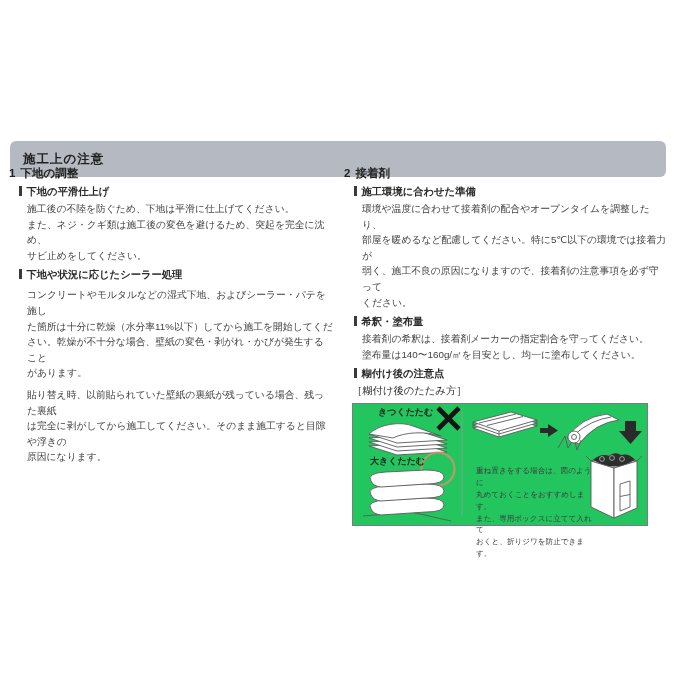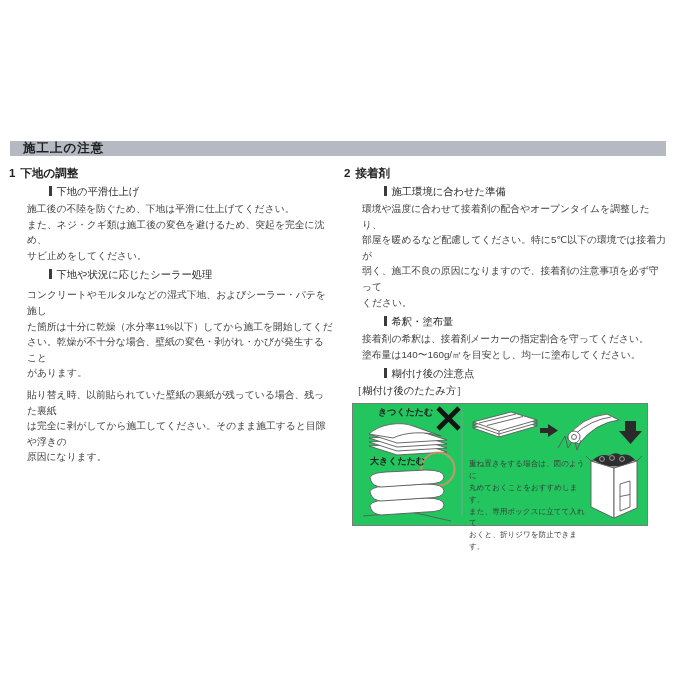--- a/index.html
+++ b/index.html
@@ -2,51 +2,51 @@
 <html><head>
 <meta charset="utf-8">
 <style>
   html,body{margin:0;padding:0;}
   body{
     width:680px;height:680px;position:relative;background:#ffffff;
     font-family:"Liberation Sans","DejaVu Sans",sans-serif;
     -webkit-font-smoothing:antialiased;color:#3f3f3f;overflow:hidden;
   }
   .titlebar{
-    position:absolute;left:10px;top:141px;width:656px;height:15px;
-    background:#b5bac2;display:flex;align-items:center;
+    position:absolute;left:10px;top:141px;width:656px;height:36px;
+    background:#b5bac2;display:flex;align-items:center;border-radius:6px;
   }
   .titlebar .ttl{
     padding-left:13px;font-size:12.5px;font-weight:700;color:#1f1f1f;letter-spacing:1px;
   }
   .col{position:absolute;top:167px;}
   .col.left{left:9px;width:332px;}
   .col.right{left:344px;width:330px;}
   .sec-head{font-size:11.5px;font-weight:700;color:#222;line-height:13px;display:flex;gap:5px;}
   .sub{margin-top:6px;padding-left:10px;}
-  .subhead{font-size:10.3px;font-weight:400;color:#2a2a2a;line-height:12px;margin-left:30px;}
+  .subhead{font-size:10.3px;font-weight:700;color:#2a2a2a;line-height:12px;}
   .subhead::before{
     content:"";display:inline-block;width:2.5px;height:10px;background:#3a3a3a;
     margin-right:5px;vertical-align:-1px;
   }
   .body{
     margin:3px 8px 0;font-size:9.8px;line-height:15.6px;color:#414141;
     white-space:pre-line;letter-spacing:0;
   }
   .fig-caption{margin-top:4px;padding-left:8px;font-size:10.3px;font-weight:400;color:#2a2a2a;line-height:13px;}
   .fig-box{
     position:relative;margin:6px 0 0 8px;width:294px;height:121px;
     border:1px solid #7b7b7b;background:#22c55e;
   }
   .fig-art{position:absolute;left:0;top:0;}
   .fig-lbl{position:absolute;font-size:9px;font-weight:700;color:#222;line-height:10px;}
   .fig-lbl.bad{left:25px;top:3px;}
   .fig-lbl.good{left:17px;top:52px;}
   .fig-note{
-    position:absolute;left:115px;top:53px;width:120px;margin:1px;
+    position:absolute;left:115px;top:53px;width:120px;margin:8px;
     font-size:7.6px;line-height:11.8px;color:#3c3c3c;white-space:pre-line;
   }
 </style>
 </head>
 <body>
 
 <div class="titlebar">
   <span class="ttl">施工上の注意</span>
 </div>
 

